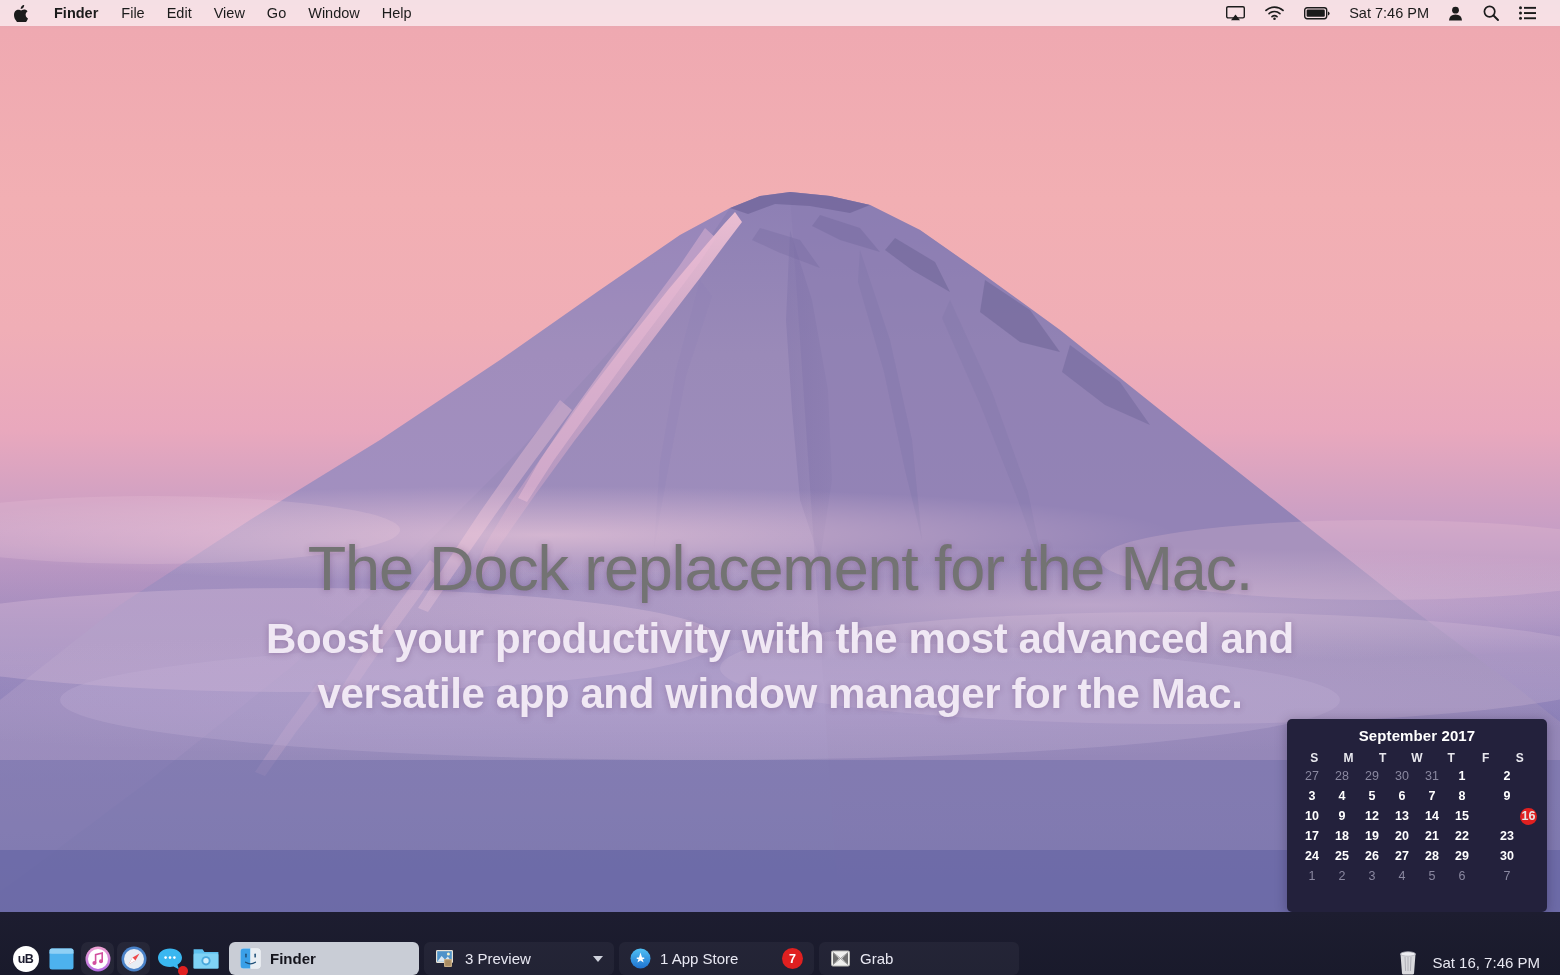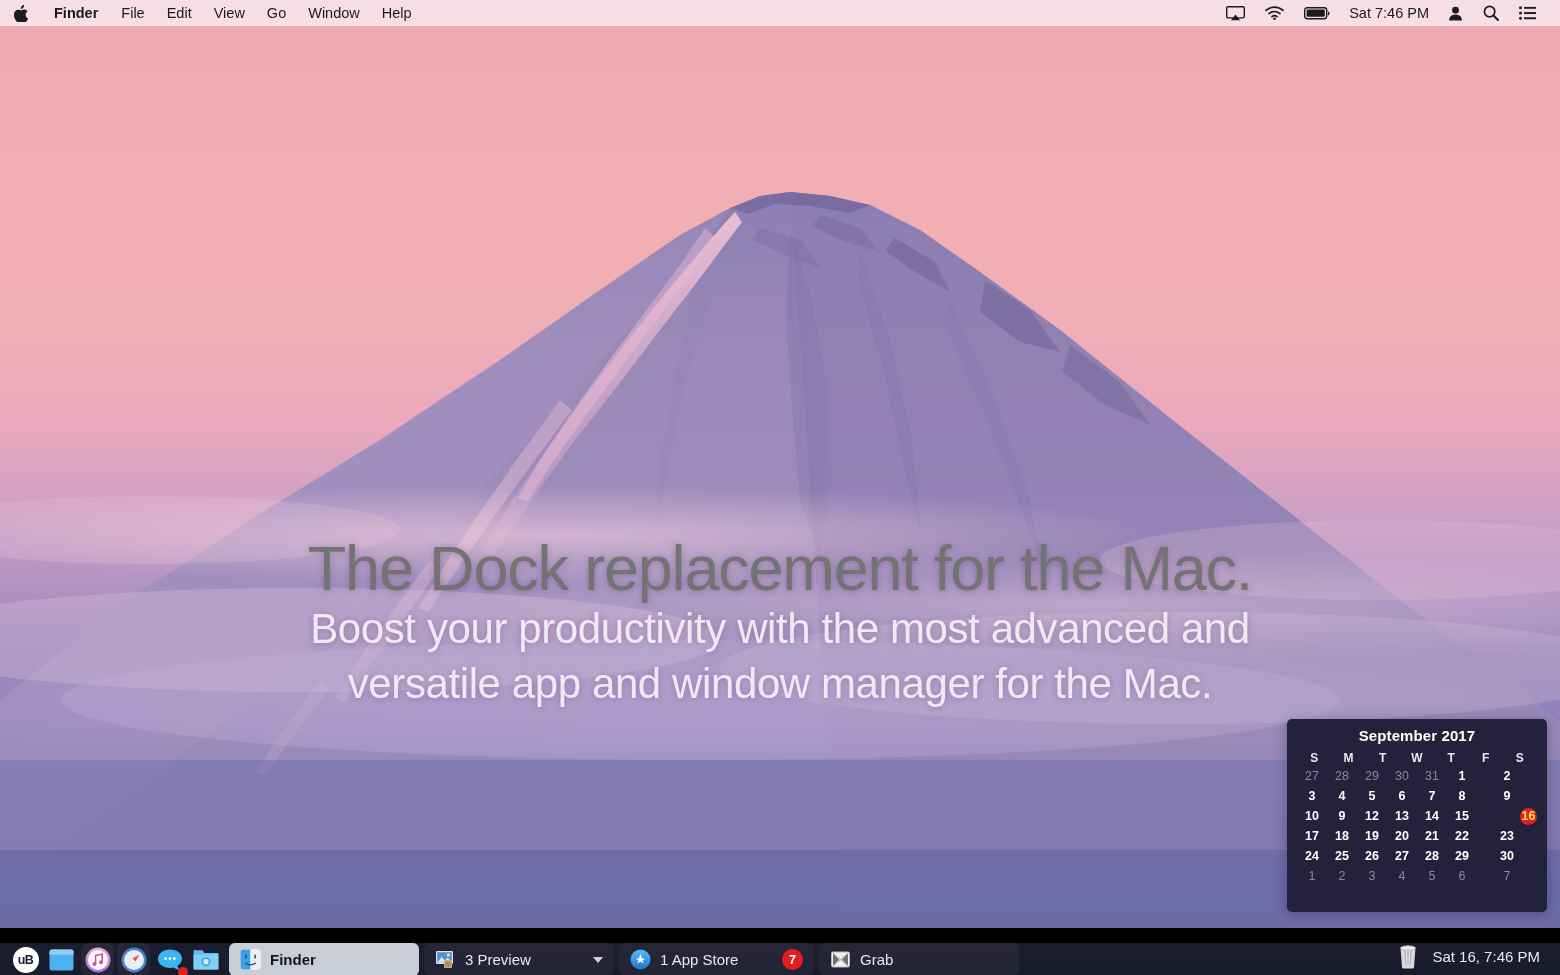--- a/index.html
+++ b/index.html
@@ -52,21 +52,22 @@
     position:absolute; left:0; top:534px; width:1560px;
     text-align:center; color:#fff;
     text-shadow:0 1px 6px rgba(80,40,90,0.30);
     user-select:none;
   }
   .hero-title {
     font-size:63px; font-weight:300; line-height:1.08;
     letter-spacing:-1.2px; color:#737373;
   }
   .hero-sub {
-    font-size:42px; font-weight:400; line-height:1.3;
+    margin-top:10px;
+    font-size:42px; font-weight:700; line-height:1.3;
     letter-spacing:-0.4px; color:#f0e8f4;
   }
 
   
   .menubar {
     position:absolute; left:0; top:0; width:1560px; height:26px;
     background:rgba(249,228,232,0.92);
     display:flex; align-items:center;
     font-size:14.5px; color:#1b1b1b;
     z-index:50;
@@ -109,28 +110,28 @@
     text-align:center; color:#e8e8ee; font-size:12px; font-weight:bold;
     padding-bottom:3px;
   }
   .cal-day {
     text-align:center; font-size:12.5px; font-weight:bold; color:#ffffff;
     height:17px; line-height:17px; position:relative;
   }
   .cal-day.muted { color:#8a88a0; font-weight:normal; }
   .cal-day.today span {
     display:inline-block; width:17px; height:17px; line-height:17px;
-    border-radius:50%; background:#e02020; color:#fde047;margin-left:43px;
+    border-radius:50%; background:#e02020; color:#e5e5e5;margin-left:43px;
   }
 
   
   .dock {
-    position:absolute; left:0; bottom:0; width:1560px; height:32px;
+    position:absolute; left:0; bottom:0; width:1560px; height:63px;
     background:linear-gradient(to bottom,#1d1d30,#191a2b);
-    display:flex; align-items:flex-start;
+    display:flex; align-items:flex-end;
     z-index:40;
     user-select:none;
   }
   .dock-launchers { display:flex; align-items:center; padding-left:9px; gap:3px; }
   .launcher {
     width:33px; height:33px; border-radius:7px;
     display:flex; align-items:center; justify-content:center;
     position:relative;
   }
   .launcher.boxed { background:rgba(255,255,255,0.05); }

